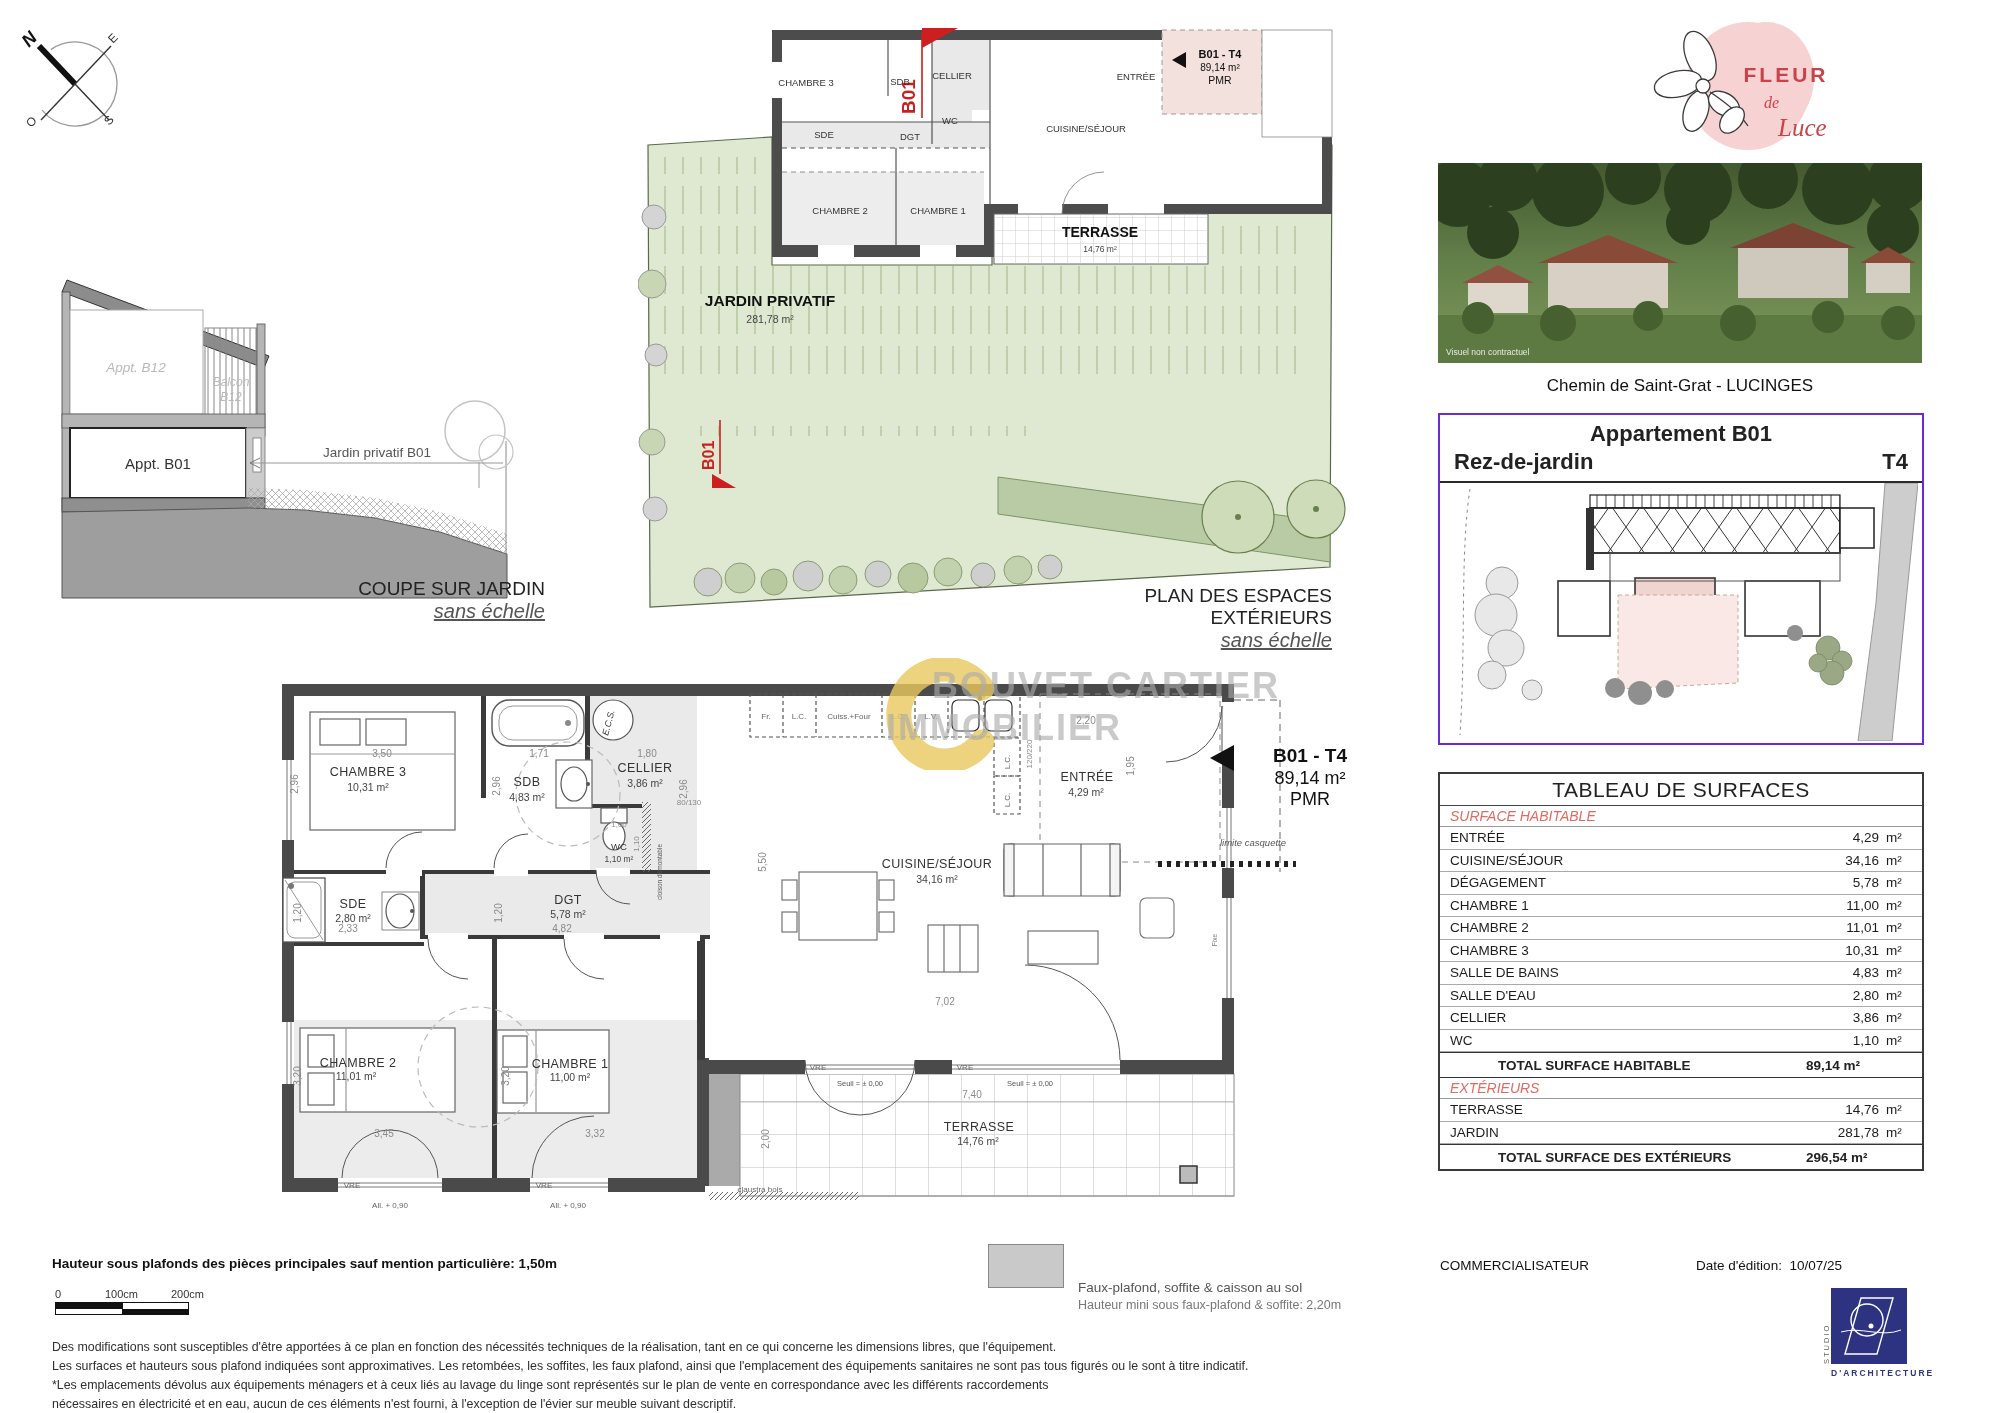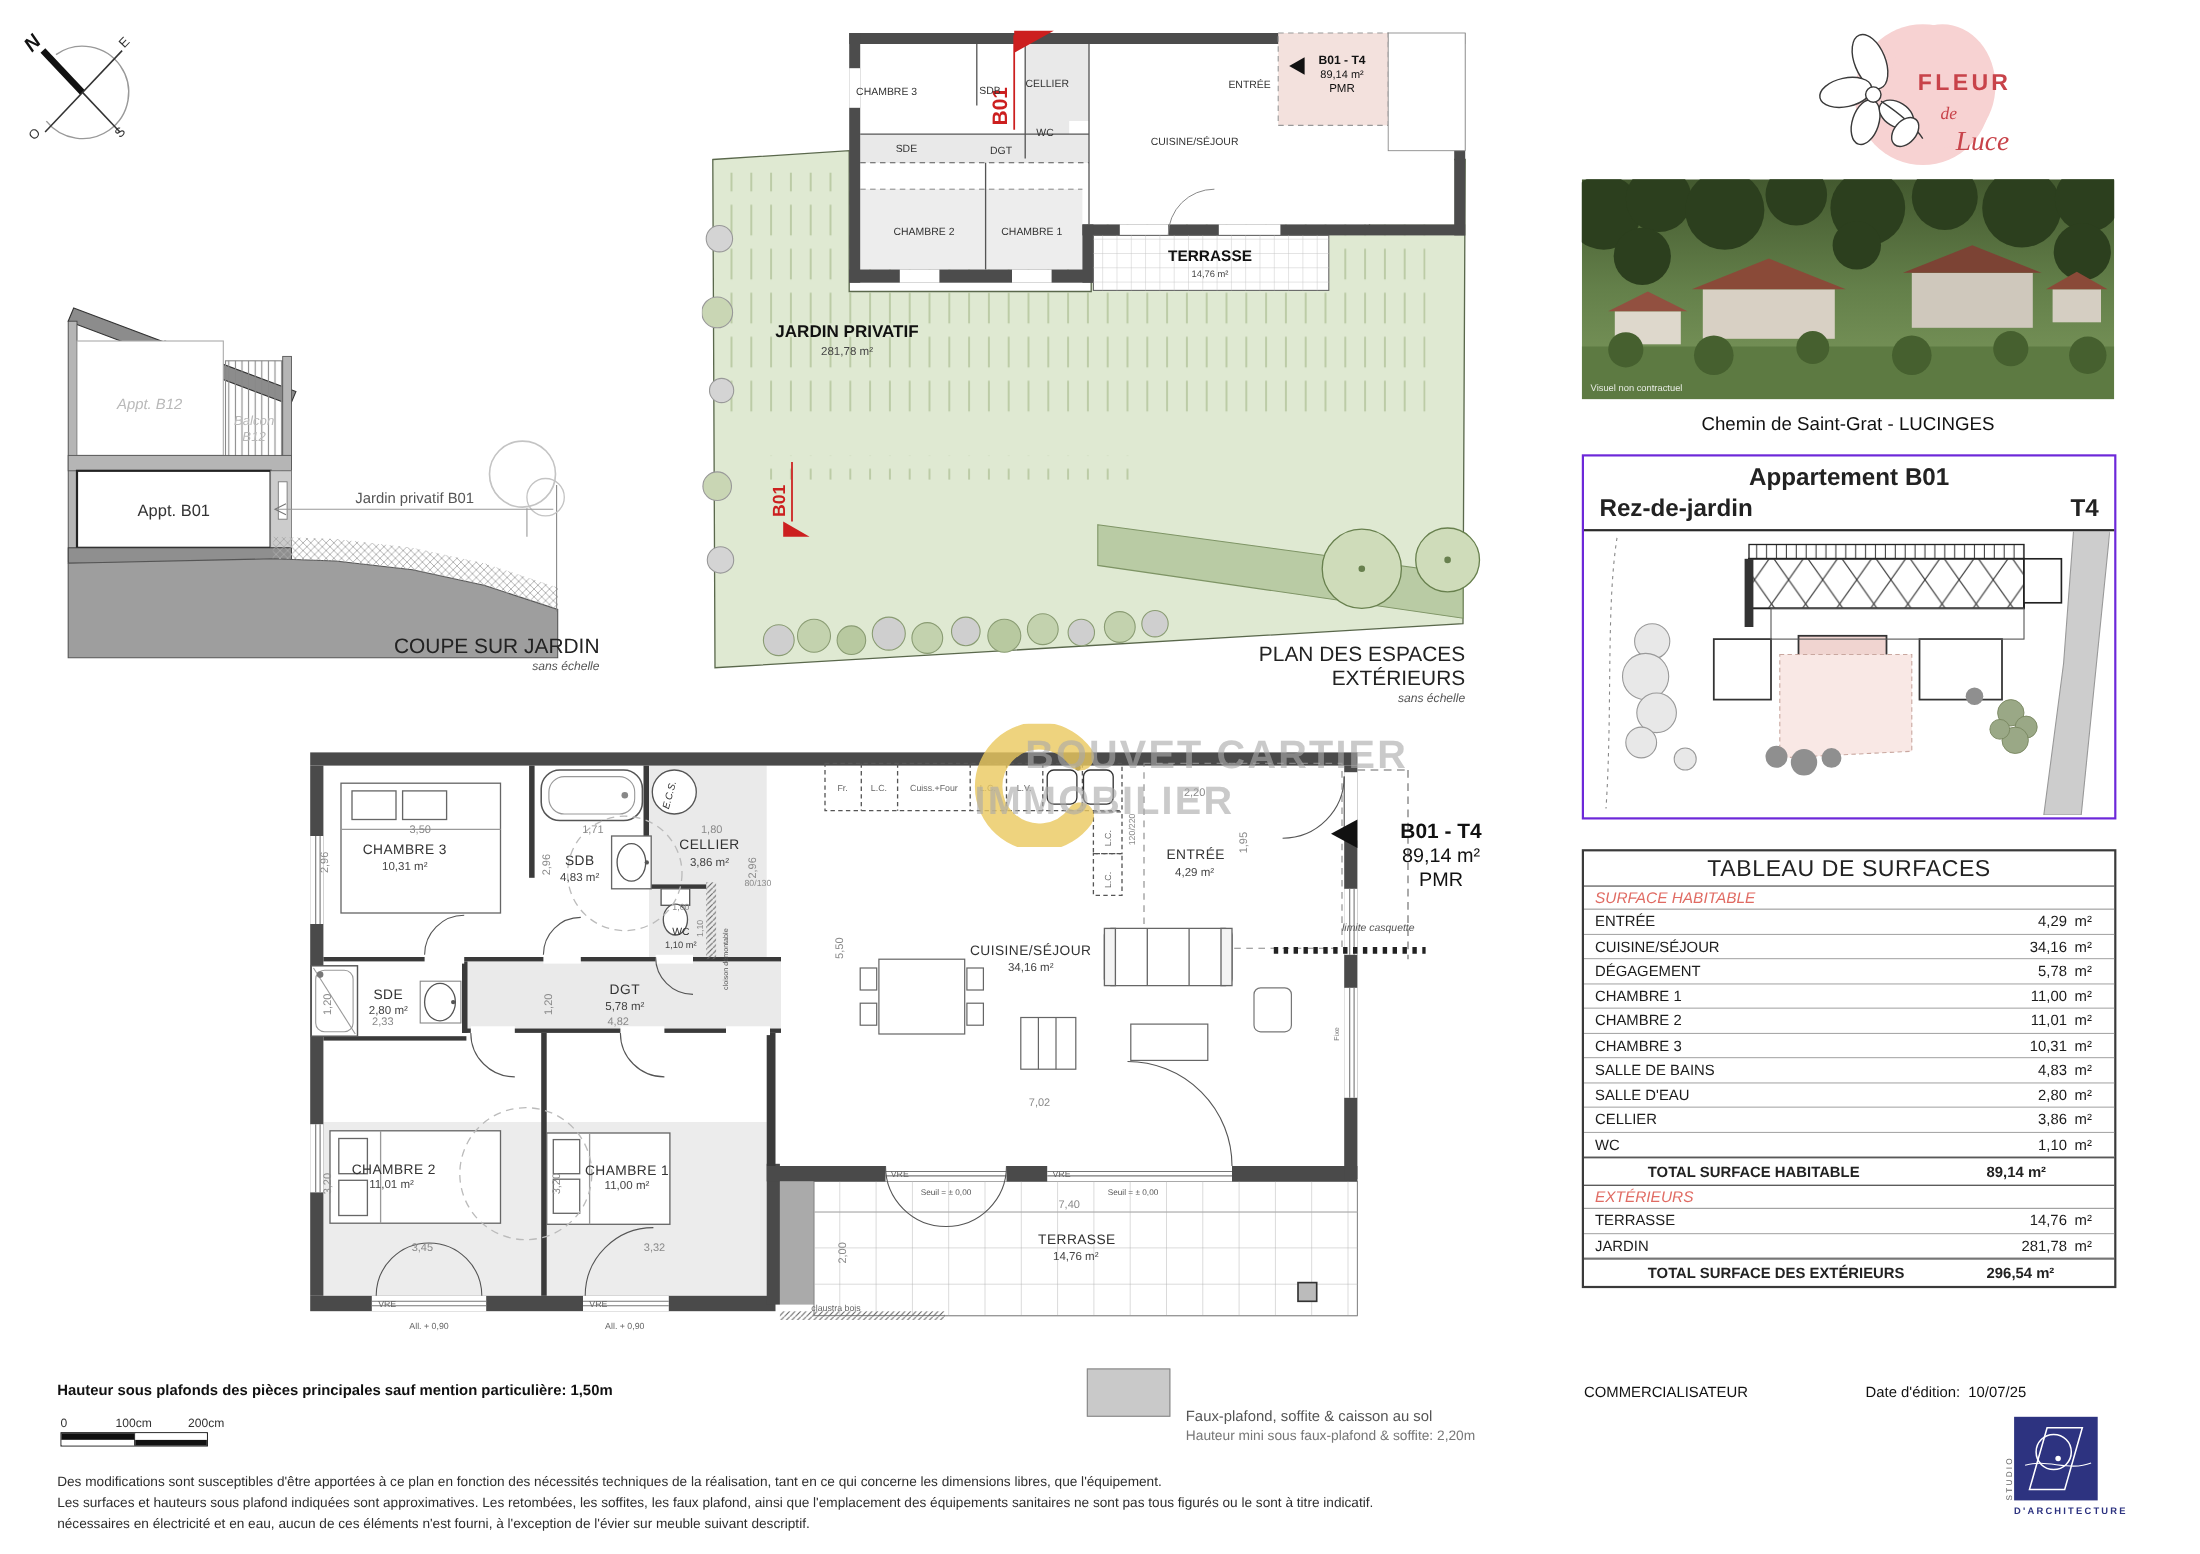--- a/index.html
+++ b/index.html
@@ -12,21 +12,21 @@
   .ra{font-size:10.5px;fill:#444;}
   .dim{font-size:10px;fill:#8a8a8a;}
   .dimS{font-size:8px;fill:#8a8a8a;}
   .nt{font-size:8px;fill:#666;}
   .ntI{font-size:9.5px;fill:#555;font-style:italic;}
   .rlS{font-size:9.5px;fill:#333;}
   .raS{font-size:8.5px;fill:#444;}
   .red{fill:#cc1f1f;font-weight:bold;}
   
   .cap1{font-size:19px;color:#222;}
-  .cap2{font-size:11px;font-style:italic;color:#555;}
+  .cap2{font-size:20px;font-style:italic;color:#555;text-decoration:underline;}
   
   .address{font-size:17px;color:#111;text-align:center;}
   .aptbox{border:2px solid #6d28d9;background:#fff;}
   .apt-title{font-size:22px;font-weight:bold;text-align:center;padding-top:6px;}
   .apt-row2{display:flex;justify-content:space-between;font-size:22px;font-weight:bold;
             padding:2px 14px 6px 14px;border-bottom:2px solid #2a2a2a;}
   
   .stable{border:2px solid #3a3a3a;background:#fff;font-size:13.5px;}
   .st-title{font-size:21px;text-align:center;padding:4px 0 3px 0;border-bottom:1.5px solid #444;letter-spacing:.5px;color:#222;}
   .st-sec{color:#e06b63;font-style:italic;padding:2px 0 2px 10px;border-bottom:1px solid #999;font-size:14px;}
@@ -743,20 +743,21 @@
       <div class="sb-seg" style="border-left:1px solid #111;">
           <div style="background:#fff;"></div>
           <div style="background:#111;"></div>
         </div>
     </div>
   </div>
 
   <div class="abs disc" style="left:52px;top:1338px;width:1292px;">
     <div>Des modifications sont susceptibles d'être apportées à ce plan en fonction des nécessités techniques de la réalisation, tant en ce qui concerne les dimensions libres, que l'équipement.</div>
     <div>Les surfaces et hauteurs sous plafond indiquées sont approximatives. Les retombées, les soffites, les faux plafond, ainsi que l'emplacement des équipements sanitaires ne sont pas tous figurés ou le sont à titre indicatif.</div>
+    <div>*Les emplacements dévolus aux équipements ménagers et à ceux liés au lavage du linge sont représentés sur le plan de vente en correspondance avec les différents raccordements</div>
     <div>nécessaires en électricité et en eau, aucun de ces éléments n'est fourni, à l'exception de l'évier sur meuble suivant descriptif.</div>
   </div>
 
   <div class="abs" style="left:988px;top:1244px;">
     <div class="abs" style="left:0;top:0;width:74px;height:42px;background:#c9c9c9;border:1px solid #888;"></div>
     <div class="abs" style="left:90px;top:0;width:330px;margin-top:36px;">
       <div class="legend-t1">Faux-plafond, soffite &amp; caisson au sol</div>
       <div class="legend-t2">Hauteur mini sous faux-plafond &amp; soffite: 2,20m</div>
     </div>
   </div>

